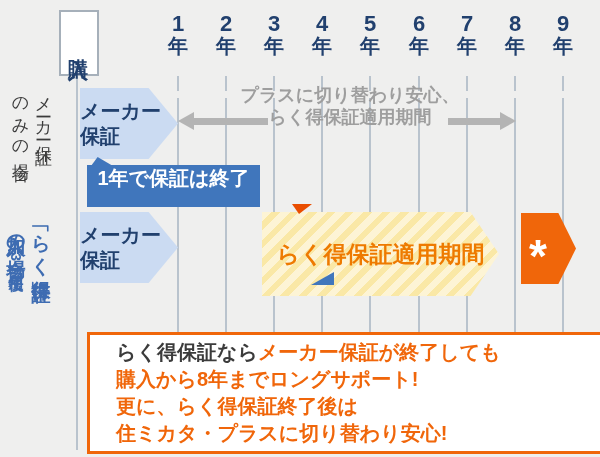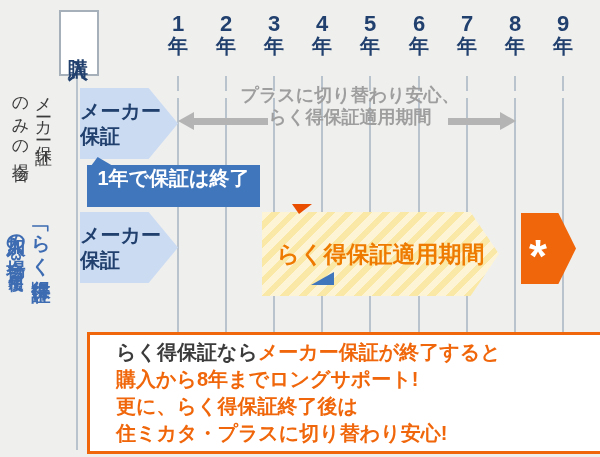--- a/index.html
+++ b/index.html
@@ -138,21 +138,21 @@
   <div id="tail-midway" class="tail"></div>
   <div id="period-arrow">
     <span>らく得保証適用期間</span>
   </div>
   <div id="asterisk-arrow">
     <span>*</span>
   </div>
   <div id="tail-remaining" class="tail"></div>
 
   <div id="footer-box">
-    <div><span class="dark">らく得保証なら</span><span class="orange">メーカー保証が終了すると</span></div>
+    <div><span class="dark">らく得保証なら</span><span class="orange">メーカー保証が終了しても</span></div>
     <div class="orange">購入から8年までロングサポート!</div>
     <div class="orange">更に、らく得保証終了後は</div>
     <div class="orange">住ミカタ・プラスに切り替わり安心!</div>
   </div>
 
 <div class="year-label" style="left: 154px;">
       <span class="num">1</span>
       <span class="unit">年</span>
     </div>
     <div class="gridtick" style="left: 177px;"></div>

